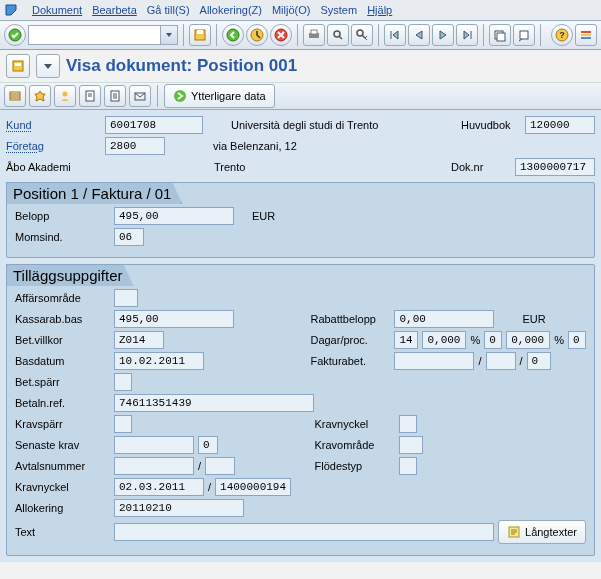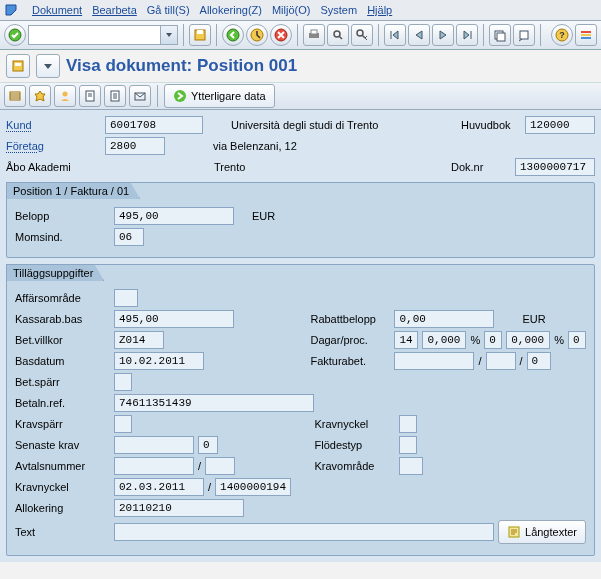--- a/index.html
+++ b/index.html
@@ -18,21 +18,21 @@
 .title-row .title-text{color:#2a5aa8;font-size:17px;font-weight:bold}
 .title-btn{width:22px;height:22px;border:1px solid #9ab;border-radius:3px;background:linear-gradient(#fff,#e4ecf5);display:inline-flex;align-items:center;justify-content:center}
 .app-toolbar{background:linear-gradient(#f0f4f9,#dbe4ef);border-bottom:1px solid #9ab;height:26px;display:flex;align-items:center;padding:0 4px;gap:3px}
 .extra-btn{height:22px;border:1px solid #9ab;border-radius:3px;background:linear-gradient(#fff,#e4ecf5);display:inline-flex;align-items:center;padding:0 8px;gap:4px;cursor:pointer}
 .content{padding:6px;background:#d9e6f2}
 .row{display:flex;align-items:center;margin-bottom:3px;gap:4px}
 .lbl{min-width:95px;color:#1a4a99;text-decoration:underline dotted;text-underline-offset:2px}
 .lbl-plain{min-width:95px}
 .fld{height:18px;border:1px solid #8ba6c4;background:#e8f0f8;box-sizing:border-box;padding:0 4px;display:inline-flex;align-items:center;font-family:"Courier New",monospace;font-size:11px}
 .group-box{background:#c5d8e8;border:1px solid #8ba6c4;margin-top:6px;padding:24px 8px 8px 8px;position:relative;border-radius:2px}
-.group-title{position:absolute;top:-1px;left:-1px;background:#a9c4da;border:1px solid #8ba6c4;border-bottom:none;padding:2px 10px 2px 6px;font-size:11px;clip-path:polygon(0 0,calc(100% - 10px) 0,100% 100%,0 100%)}
+.group-title{position:absolute;top:-1px;left:-1px;background:#a9c4da;border:1px solid #8ba6c4;border-bottom:none;padding:2px 10px 2px 6px;font-size:15px;clip-path:polygon(0 0,calc(100% - 10px) 0,100% 100%,0 100%)}
 .two-col{display:flex;gap:28px}
 .col{flex:1}
 svg{display:block}
 .right-push{margin-left:auto}
 </style>
 </head>
 <body>
 
 <div class="window">
 
@@ -338,26 +338,26 @@
           <span>/</span>
           <span class="fld" style="width:30px"></span>
         </div>
       </div>
       <div class="col">
         <div class="row">
           <span class="lbl-plain" style="min-width:80px">Kravnyckel</span>
           <span class="fld" style="width:18px"></span>
         </div>
         <div class="row">
+          <span class="lbl-plain" style="min-width:80px">Kravområde</span>
+          <span class="fld" style="width:24px"></span>
+        </div>
+        <div class="row">
           <span class="lbl-plain" style="min-width:80px">Flödestyp</span>
           <span class="fld" style="width:18px"></span>
-        </div>
-        <div class="row">
-          <span class="lbl-plain" style="min-width:80px">Kravområde</span>
-          <span class="fld" style="width:24px"></span>
         </div>
       </div>
     </div>
 
     <div class="row">
       <span class="lbl-plain">Kravnyckel</span>
       <span class="fld" style="width:90px">02.03.2011</span>
       <span>/</span>
       <span class="fld" style="width:76px">1400000194</span>
     </div>

